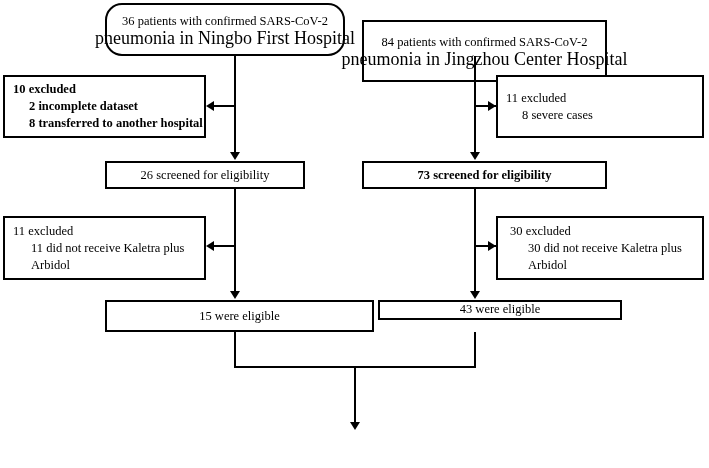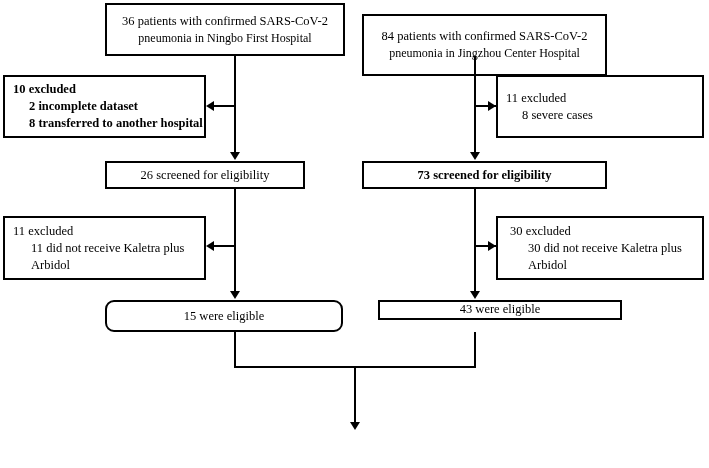--- a/index.html
+++ b/index.html
@@ -30,21 +30,21 @@
   .box.center {
     align-items: center;
     text-align: center;
   }
   .box.left {
     align-items: flex-start;
     text-align: left;
     padding-left: 8px;
   }
   .line-1 { font-size: 12.5px; line-height: 17px; white-space: nowrap; }
-  .line-2 { font-size: 12px; line-height: 17px; white-space: nowrap; }
+  .line-2 { font-size: 18px; line-height: 17px; white-space: nowrap; }
   .indent { padding-left: 16px; }
   .indent2 { padding-left: 18px; }
 
   
   .vline {
     position: absolute;
     width: 2px;
     background: #000000;
   }
   .hline {
@@ -75,26 +75,26 @@
     border-top: 5px solid transparent;
     border-bottom: 5px solid transparent;
     border-left: 8px solid #000000;
   }
 </style>
 </head>
 <body>
 
 <div id="canvas">
 
-  <div class="box center" style="left:105px; top:3px; width:240px; height:53px;">
+  <div class="box center" style="left:105px; top:3px; width:240px; height:53px;border-radius:17px;">
     <div class="line-1">36 patients with confirmed SARS-CoV-2</div>
     <div class="line-2">pneumonia in Ningbo First Hospital</div>
   </div>
 
-  <div class="box center" style="left:362px; top:14px; width:245px; height:62px;">
+  <div class="box center" style="left:362px; top:20px; width:245px; height:62px;">
     <div class="line-1">84 patients with confirmed SARS-CoV-2</div>
     <div class="line-2">pneumonia in Jingzhou Center Hospital</div>
   </div>
 
   <div class="box left" style="left:3px; top:75px; width:203px; height:63px;font-weight:bold;">
     <div class="line-1">10 excluded</div>
     <div class="line-1 indent">2 incomplete dataset</div>
     <div class="line-1 indent">8 transferred to another hospital</div>
   </div>
 
@@ -116,21 +116,21 @@
     <div class="line-1 indent2">11 did not receive Kaletra plus</div>
     <div class="line-1 indent2">Arbidol</div>
   </div>
 
   <div class="box left" style="left:496px; top:216px; width:208px; height:64px;padding-left:12px;">
     <div class="line-1">30 excluded</div>
     <div class="line-1 indent2">30 did not receive Kaletra plus</div>
     <div class="line-1 indent2">Arbidol</div>
   </div>
 
-  <div class="box center" style="left:105px; top:300px; width:238px; height:32px;border-radius:9px;">
+  <div class="box center" style="left:105px; top:300px; width:269px; height:32px;">
     <div class="line-1">15  were  eligible</div>
   </div>
 
   <div class="box center" style="left:378px; top:300px; width:244px; height:20px;justify-content:flex-end;">
     <div class="line-1">43  were eligible</div>
   </div>
 
 
   <div class="vline" style="left:234px; top:56px; height:98px;"></div>
   <div class="arrow-down" style="left:230px; top:152px;"></div>

